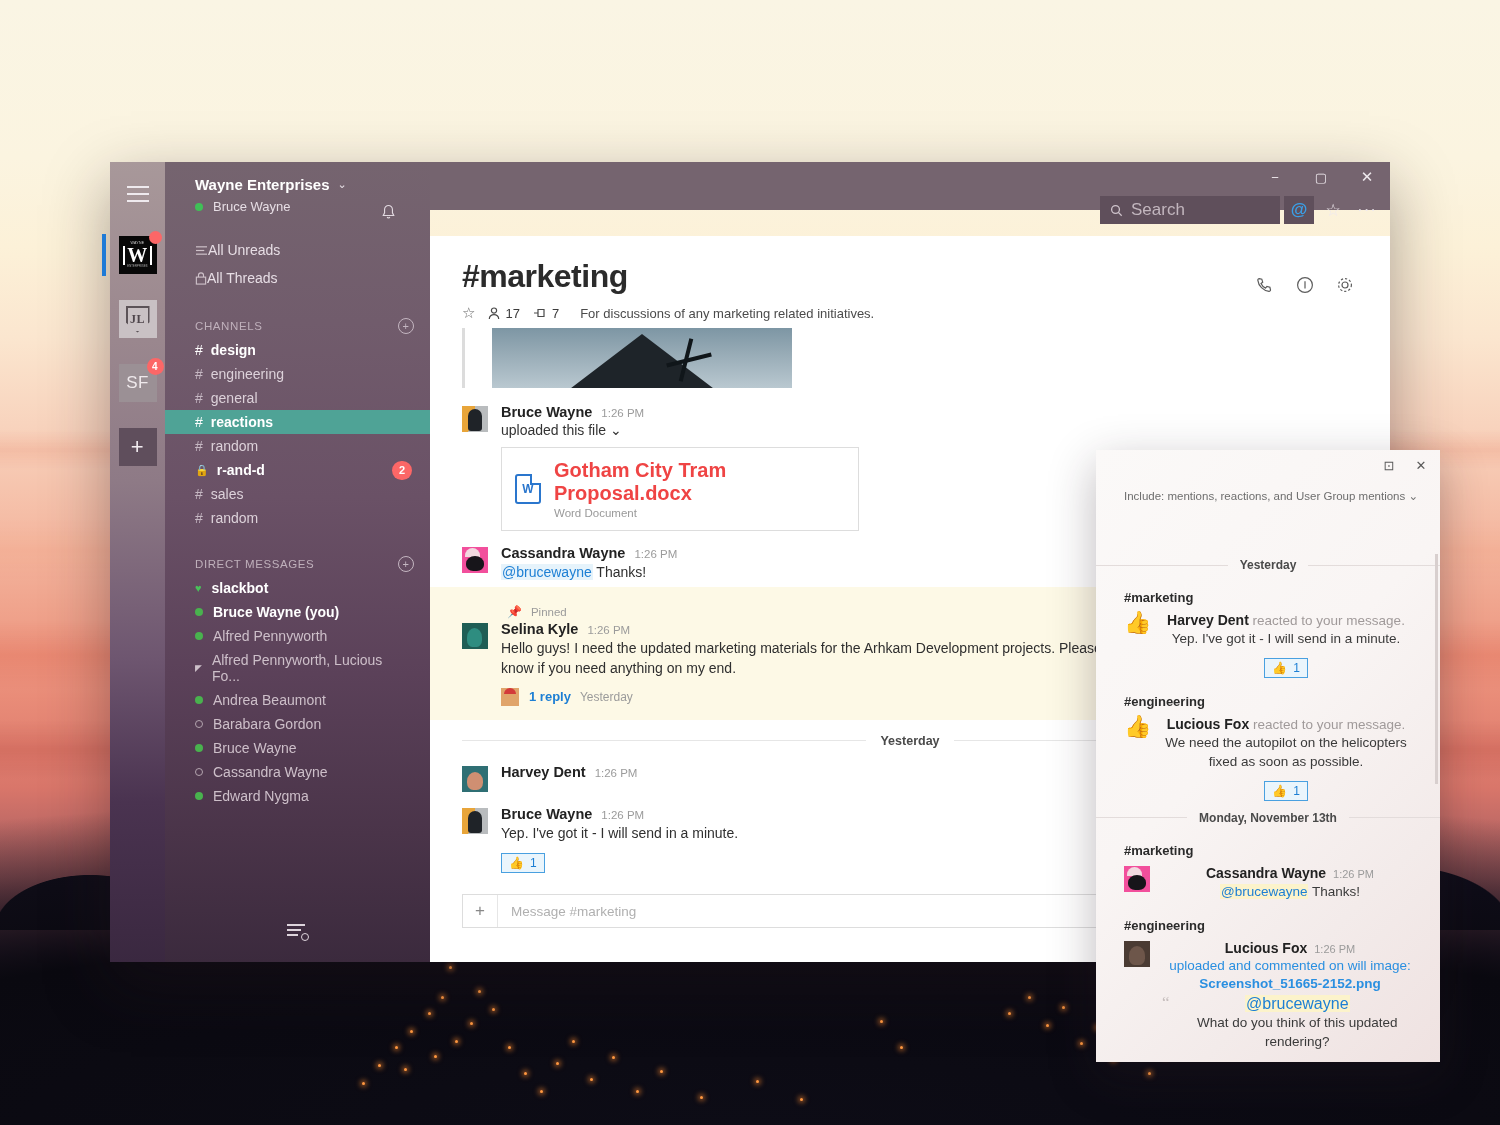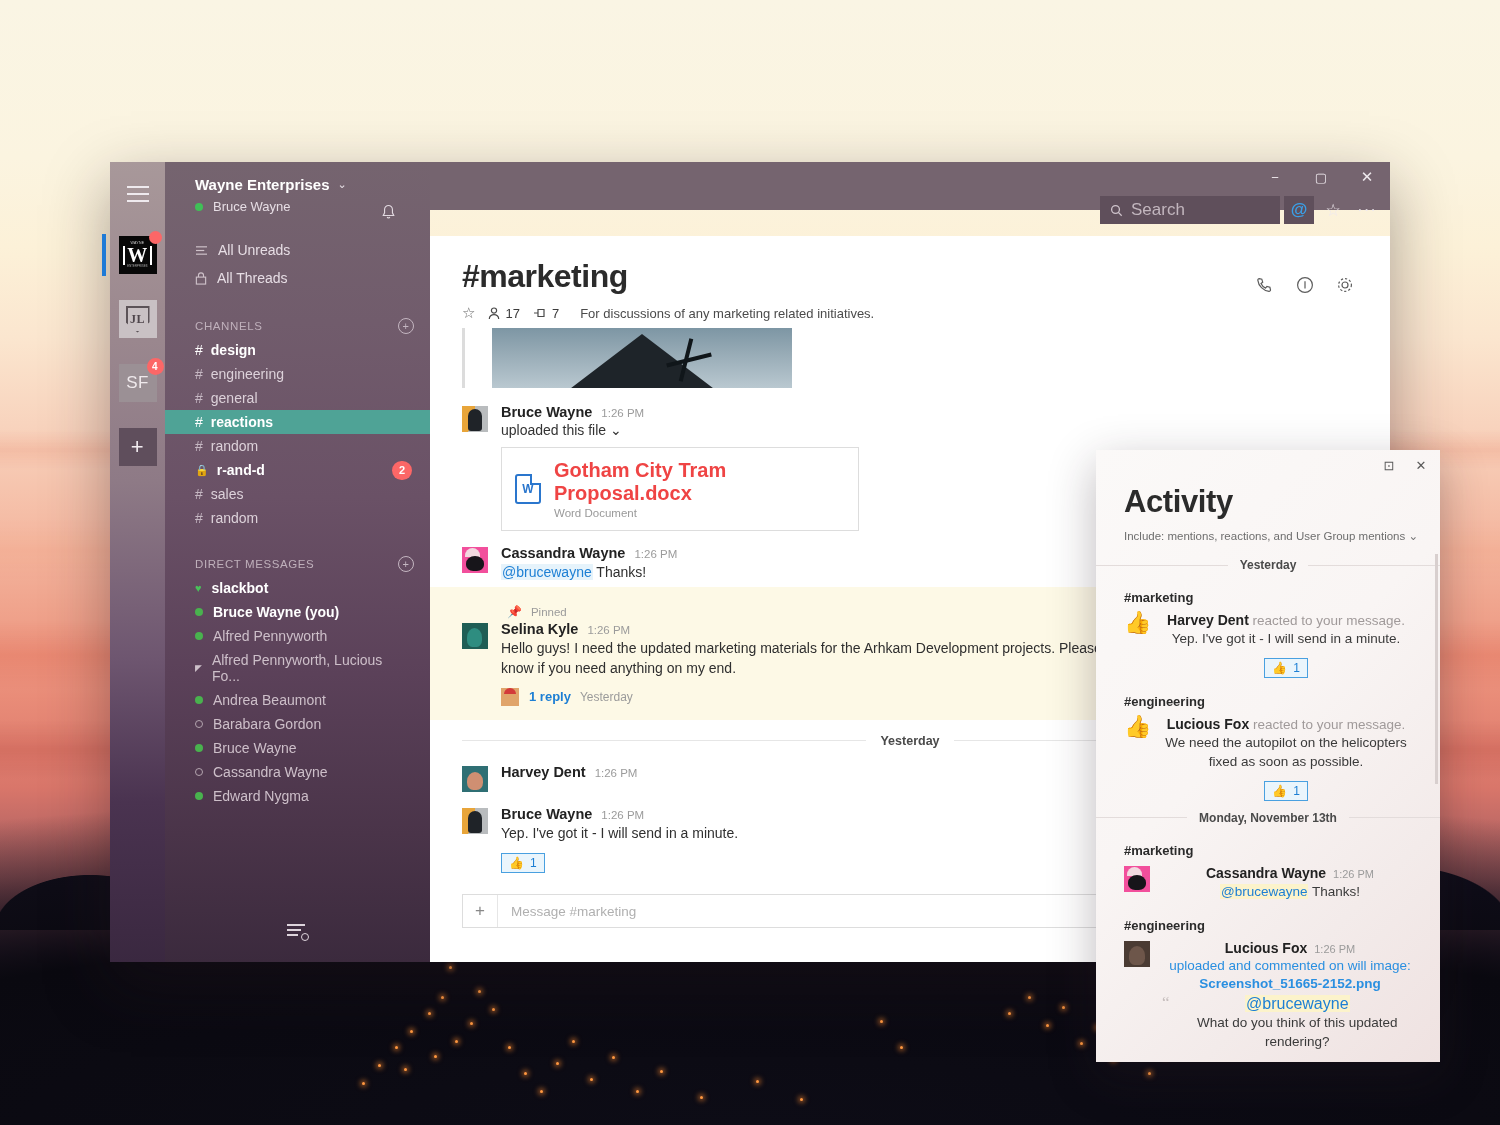--- a/index.html
+++ b/index.html
@@ -115,21 +115,21 @@
     background: linear-gradient(to bottom, #75646f 0%, #715c6c 20%, #6a5166 42%, #5b4159 64%, #4a3449 84%, #3b2a3d 100%);
     overflow:hidden;
   }
   .team { padding: 14px 16px 0 30px; }
   .team-name { color:#fff; font-size:15px; font-weight:bold; display:flex; align-items:center; gap:8px;}
   .chev { font-size:11px; font-weight:normal; color:#e7dfe5;}
   .team-user { margin-top:6px; display:flex; align-items:center; gap:10px; color:#e6dde4; font-size:13px;}
   .presence { width:8px;height:8px;border-radius:50%;background:#40c057;display:inline-block;}
   .bell { position:absolute; right:34px; top:42px; color:#e2d9e0; font-size:16px;}
   .nav { margin-top:22px; }
-  .nav-item { padding:6px 30px; color:#e7dee5; font-size:14px; display:flex; align-items:center; gap:10px;}
+  .nav-item { padding:6px 30px; color:#e7dee5; font-size:14px; display:flex; align-items:center; }
   .sec-head {
     margin-top:22px; padding:4px 16px 4px 30px; color:#bfb0bb; font-size:11.5px; letter-spacing:.6px;
     display:flex; align-items:center; justify-content:space-between;
   }
   .sec-add { width:16px;height:16px;border:1px solid #c4b6c1;border-radius:50%;color:#c4b6c1;font-size:11px;line-height:14px;text-align:center;}
   .ch {
     padding:4px 16px 4px 30px; color:#ddd2da; font-size:14px; display:flex; align-items:center; gap:8px;
     position:relative;
   }
   .ch .hash { color:#c6b8c3; font-weight:300;}
@@ -643,21 +643,20 @@
   </div>
 </div>
 
 <div id="activity">
   <div class="act-top">
     <div class="act-wbtns">
       <div class="act-wbtn">⊡</div>
       <div class="act-wbtn">✕</div>
     </div>
   </div>
-  <div class="act-title">Activity</div>
   <div class="act-sub">
     <span>Include: mentions, reactions, and User Group mentions</span>
     <span>⌄</span>
   </div>
   <div class="act-scroll" id="activity-body">
       <div class="act-div">
         <div class="line"></div>
         <div class="lbl">Yesterday</div>
         <div class="line"></div>
       </div>

